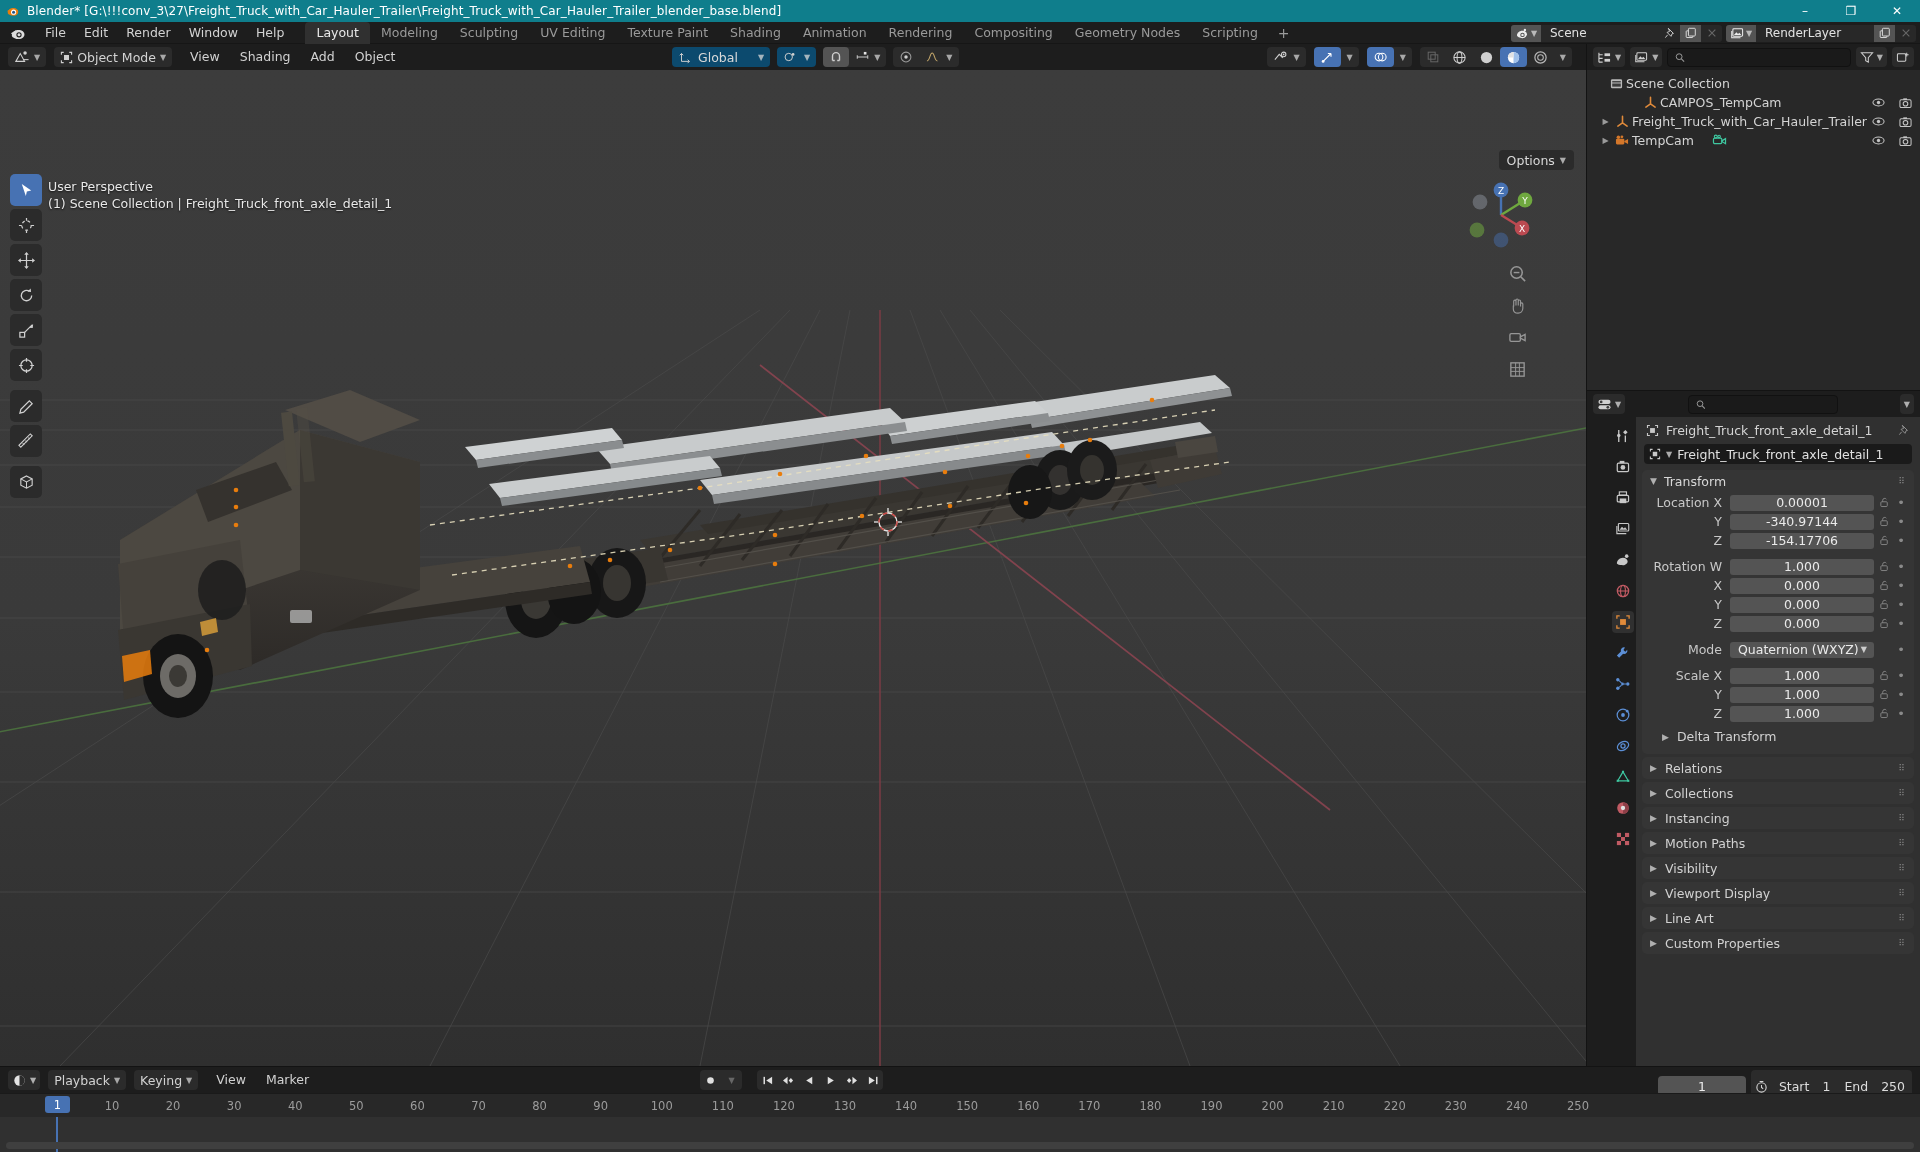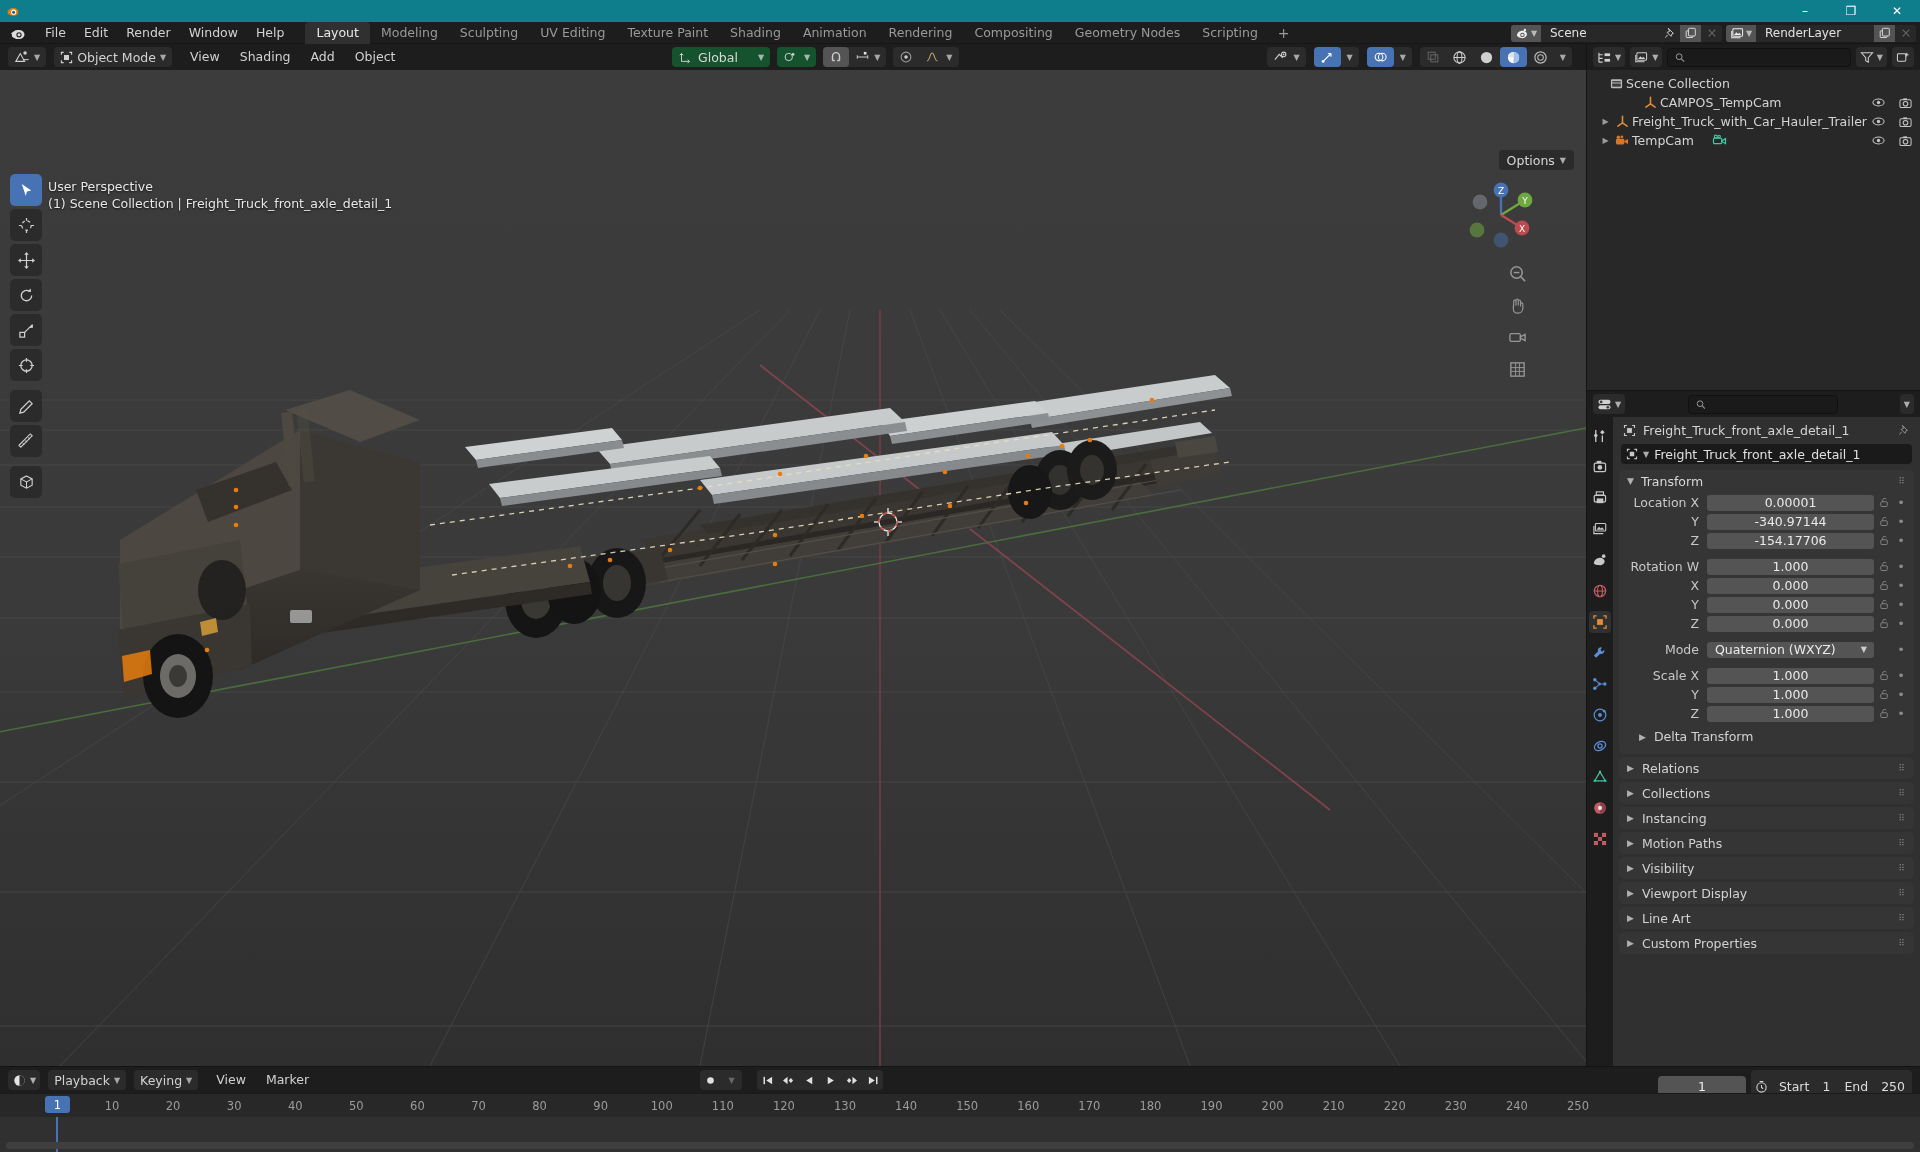--- a/index.html
+++ b/index.html
@@ -37,21 +37,21 @@
   
   #vp-header { height:26px; background:#1d1d1d; display:flex; align-items:center; position:relative; padding-left:8px; }
   .hgroup { display:flex; align-items:center; background:#2b2b2b; border-radius:4px; height:20px; margin-right:8px; }
   .hbtn { height:20px; display:flex; align-items:center; padding:0 6px; color:#d2d2d2; font-size:12.5px; gap:4px; border-radius:4px; }
   .hbtn.on { background:#4772b3; }
   .hbtn.sel { background:#545454; }
   .hmenu { padding:0 10px; height:26px; line-height:26px; font-size:12.5px; color:#d2d2d2; }
   .caret { font-size:8px; opacity:.75; }
   .vp-center { position:absolute; left:672px; top:3px; display:flex; align-items:center; }
   .vp-right { position:absolute; right:6px; top:3px; display:flex; align-items:center; }
-  .dropfield { display:flex; align-items:center; height:20px; background:#14532d; border-radius:4px; padding:0 6px; gap:6px; font-size:12.5px; color:#d8d8d8; }
+  .dropfield { display:flex; align-items:center; height:20px; background:#0c4a6e; border-radius:4px; padding:0 6px; gap:6px; font-size:12.5px; color:#d8d8d8; }
 
   
   #viewport { position:relative; height:996px; overflow:hidden; background:#3a3a3a; }
   #vp-canvas { position:absolute; inset:0; }
   .vp-overlay-text { position:absolute; left:48px; top:108px; font-size:12.5px; color:#e9e9e9; line-height:17px; text-shadow:0 1px 2px rgba(0,0,0,.75); pointer-events:none; }
   #toolbar { position:absolute; left:10px; top:104px; width:32px; display:flex; flex-direction:column; gap:3px; }
   .tool { width:32px; height:32px; background:#2b2b2b; border-radius:5px; display:flex; align-items:center; justify-content:center; }
   .tool.active { background:#4772b3; }
   #options-btn { position:absolute; right:12px; top:80px; height:20px; background:#2b2b2b; border-radius:4px; padding:0 8px; display:flex; align-items:center; gap:5px; font-size:12.5px; color:#d8d8d8; }
   #gizmo { position:absolute; right:48px; top:108px; width:74px; height:74px; }
@@ -67,21 +67,21 @@
   #ol-body { flex:1; background:#282828; padding-top:4px; overflow:hidden; }
   .ol-row { height:19px; display:flex; align-items:center; padding-right:8px; font-size:12.5px; color:#d4d4d4; position:relative; }
   .ol-disc { width:13px; display:flex; align-items:center; justify-content:center; font-size:8px; color:#9a9a9a; }
   .ol-icon { width:20px; display:flex; align-items:center; justify-content:center; }
   .ol-label { white-space:nowrap; }
   .ol-right { position:absolute; right:8px; display:flex; gap:14px; align-items:center; }
 
   
   #properties { flex:1; background:#1d1d1d; display:flex; flex-direction:column; border-left:1px solid #131313; border-top:1px solid #131313; }
   #pr-header { height:26px; display:flex; align-items:center; gap:6px; padding:0 6px; }
-  #pr-body { flex:1; display:flex; overflow:hidden; }
+  #pr-body { flex:1; display:flex; overflow:hidden;margin-left:23px; }
   #pr-tabs { width:26px; background:#1d1d1d; padding-top:8px; display:flex; flex-direction:column; align-items:center; gap:9px; }
   .prtab { width:22px; height:22px; display:flex; align-items:center; justify-content:center; border-radius:4px; }
   .prtab.active { background:#303030; }
   #pr-content { flex:1; background:#303030; overflow:hidden; padding-bottom:6px; }
   .breadcrumb { height:26px; display:flex; align-items:center; gap:7px; padding:0 10px; font-size:12.5px; color:#d4d4d4; }
   .idrow { margin:1px 8px 6px 8px; height:20px; background:#1a1a1a; border-radius:4px; display:flex; align-items:center; padding:0 5px; gap:5px; }
   .idrow .idn { font-size:12.5px; color:#e0e0e0; }
   .panel { margin:0 6px 3px 6px; background:#353535; border-radius:5px; }
   .panel-head { height:22px; display:flex; align-items:center; gap:7px; padding:0 8px; font-size:12.5px; color:#d8d8d8; position:relative; }
   .panel-head .grip { position:absolute; right:8px; opacity:.45; letter-spacing:1px; font-size:9px; }
@@ -121,20 +121,21 @@
 </head>
 <body>
 
 <div id="titlebar">
   <svg class="tb-ico" viewBox="0 0 24 24">
     <path d="M3 15c0-4 4-8 9.5-8C18 7 21 10 21 13.5S17.5 20 13 20 3 18 3 15z" fill="#e87d0d"></path>
     <circle cx="13" cy="14" r="4.4" fill="#fff"></circle>
       <circle cx="13" cy="14" r="2.6" fill="#265787"></circle>
     <path d="M2 12l7-4.5 1.6 2.3L4 14z" fill="#e87d0d"></path>
   </svg>
+  <div class="tb-text">Blender* [G:\!!!conv_3\27\Freight_Truck_with_Car_Hauler_Trailer\Freight_Truck_with_Car_Hauler_Trailer_blender_base.blend]</div>
   <div class="wbtns">
     <div class="wbtn">–</div>
     <div class="wbtn">❐</div>
     <div class="wbtn close">✕</div>
   </div>
 </div>
 
 <div id="topbar">
   <svg class="blender-logo" viewBox="0 0 24 20">
     <path d="M3 13c0-3.4 3.6-6.8 8.2-6.8 4.7 0 7.6 2.6 7.6 5.6S15.7 17.6 11.8 17.6 3 15.6 3 13z" fill="#dcdcdc"></path>

